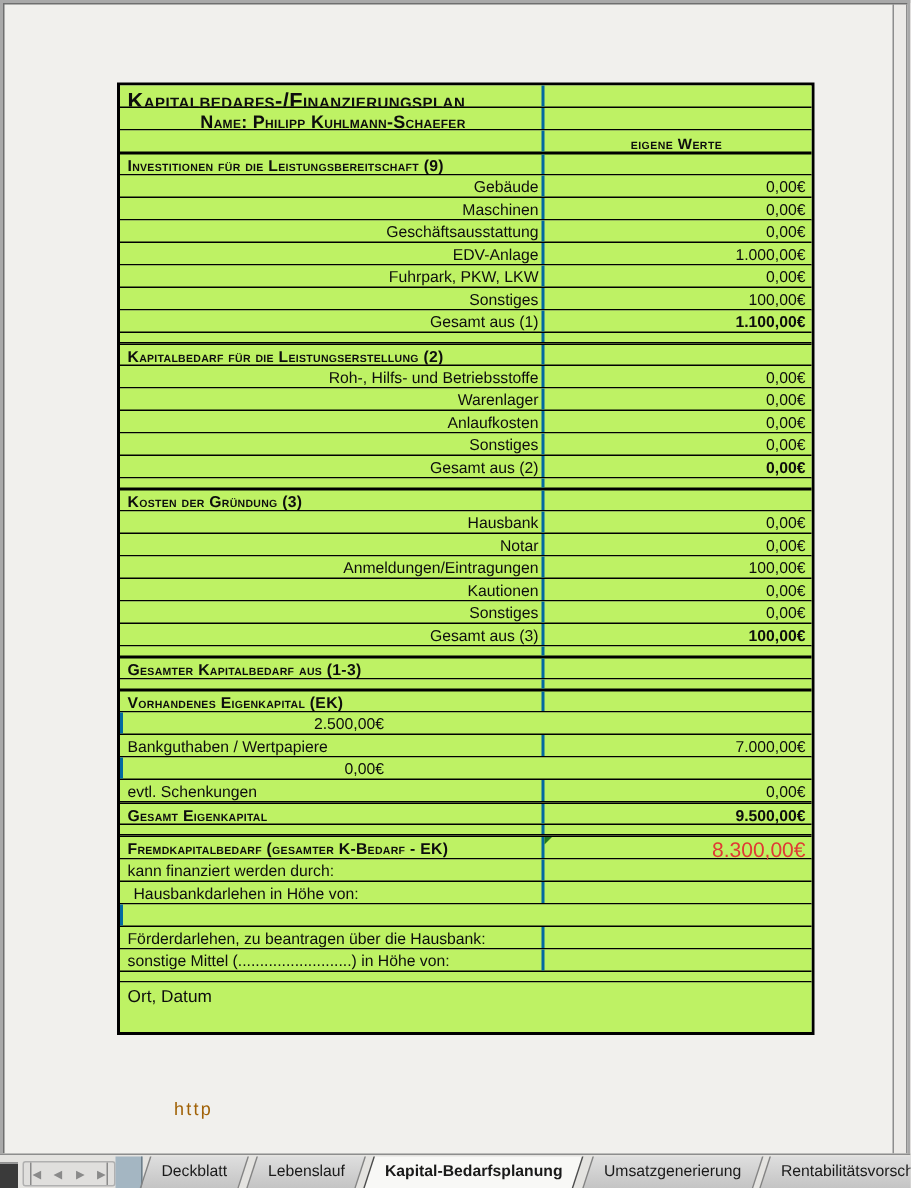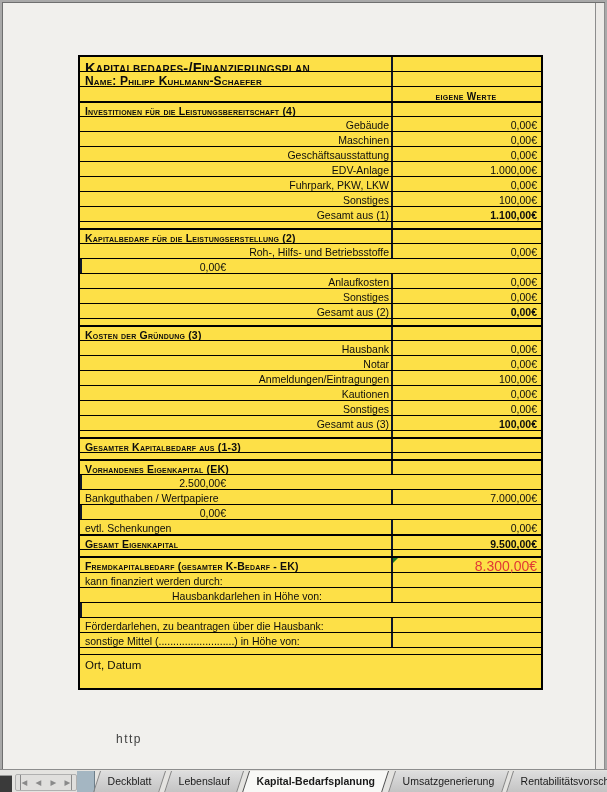--- a/index.html
+++ b/index.html
@@ -18,59 +18,59 @@
   .right-strip {
     position:absolute; top:3px; right:2px; bottom:23px; width:8px; z-index:25;
     background:#eceae7; border-left:1px solid #8d8d8d; border-right:1px solid #8d8d8d;
   }
   
   .doc-table {
     position:absolute; left:78px; top:55px; width:465px;
     border:2px solid #000; background:#f6f5f2; box-sizing:border-box;
     color:#0d0d0d; z-index:5;
   }
-  .row { display:flex; border-bottom:1px solid #000; background:#fde047; box-sizing:border-box; }
+  .row { display:flex; border-bottom:1px solid #000; background:#bef264; box-sizing:border-box; }
   .row:last-child { border-bottom:none; }
   .lbl {
     flex:1; font-size:10.5px; line-height:14px; padding:1px 2px 0 5px;
     white-space:nowrap; overflow:hidden; box-sizing:border-box;
   }
   .val {
-    width:150px; border-left:2px solid #0f172a; font-size:10.5px; line-height:14px;
+    width:180px; border-left:2px solid #0369a1; font-size:10.5px; line-height:14px;
     text-align:right; padding:1px 4px 0 2px; box-sizing:border-box; position:relative;
     white-space:nowrap;
   }
   .title-row  { height:22px; }
   .title-row .lbl { font-variant:small-caps; font-weight:600; font-size:14.5px; line-height:21px; letter-spacing:.3px; }
-  .name-row   { height:18px; }
+  .name-row   { height:18px;text-align:center; }
   .name-row .lbl { font-variant:small-caps; font-weight:600; font-size:12px; line-height:17px; letter-spacing:.2px; }
   .colhead-row{ height:18px; }
   .colhead-row .val { text-align:center; font-variant:small-caps; font-weight:700; font-size:10px; line-height:17px; letter-spacing:.3px; }
   .r-section, .r-section-total, .r-section-red { border-top:1px solid #000; }
   .r-section .lbl, .r-section-total .lbl, .r-section-red .lbl {
     font-variant:small-caps; font-weight:600; font-size:10.5px; letter-spacing:.2px;
   }
   .r-item .lbl, .r-total .lbl { padding-left:22px;text-align:right; }
-  .r-plain2 .lbl { padding-left:25px;text-align:center; }
+  .r-plain2 .lbl { padding-left:9px; }
   .r-total .val, .r-section-total .val { font-weight:700; }
   .row { height:15px; }
   .r-spacer, .r-fullspacer { height:7px; }
   .r-section-red { height:16px; }
   .r-section-red .val { color:var(--neg-red); font-size:14px; }
   .r-section-red .val::before {
     content:''; position:absolute; left:0; top:0;
     border-top:5px solid var(--err-green); border-right:5px solid transparent;
   }
   .r-fullspacer .lbl.full, .r-signature .lbl.full { flex:1; }
   .r-signature { height:33px; align-items:flex-end; }
   .r-signature .lbl { font-size:11.5px; padding-bottom:16px; }
   
   .watermark {
     position:absolute; left:116px; top:732px; font-size:12px; letter-spacing:1.5px;
-    color:#404040; z-index:4;
+    color:#a16207; z-index:4;
   }
   
   .tabbar {
     position:absolute; left:0; right:0; bottom:0; height:23px; z-index:40;
     background:#e4e3e0; border-top:1px solid #8d8d8d; box-sizing:border-box;
   }
   .corner-grip { position:absolute; left:0; bottom:0; width:12px; height:16px; background:#3a3a3a; border-top:1px solid #9a9a9a; }
   .nav-group {
     position:absolute; left:15px; top:4px; height:15px; display:flex;
     border:1px solid #b0b0b0; background:#e0dfdd; border-radius:2px;
@@ -117,21 +117,21 @@
   <div class="row name-row">
     <div class="lbl">Name: Philipp Kuhlmann-Schaefer</div>
     <div class="val"></div>
   </div>
   <div class="row colhead-row">
     <div class="lbl"></div>
     <div class="val">eigene Werte</div>
   </div>
   <div id="rows">
       <div class="row r-section">
-        <div class="lbl">Investitionen für die Leistungsbereitschaft (4)</div>
+        <div class="lbl">Investitionen für die Leistungsbereitschaft (9)</div>
         <div class="val"></div>
       </div>
       <div class="row r-item">
         <div class="lbl">Gebäude</div>
         <div class="val">0,00€</div>
       </div>
       <div class="row r-item">
         <div class="lbl">Maschinen</div>
         <div class="val">0,00€</div>
       </div>
@@ -161,20 +161,21 @@
       </div>
       <div class="row r-section">
         <div class="lbl">Kapitalbedarf für die Leistungserstellung (2)</div>
         <div class="val"></div>
       </div>
       <div class="row r-item">
         <div class="lbl">Roh-, Hilfs- und Betriebsstoffe</div>
         <div class="val">0,00€</div>
       </div>
       <div class="row r-item">
+        <div class="lbl">Warenlager</div>
         <div class="val">0,00€</div>
       </div>
       <div class="row r-item">
         <div class="lbl">Anlaufkosten</div>
         <div class="val">0,00€</div>
       </div>
       <div class="row r-item">
         <div class="lbl">Sonstiges</div>
         <div class="val">0,00€</div>
       </div>

